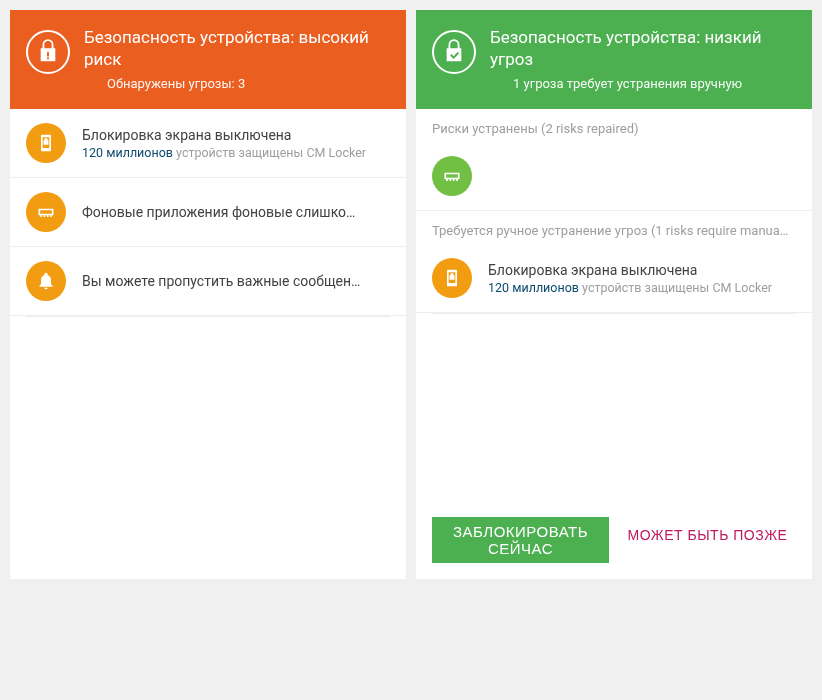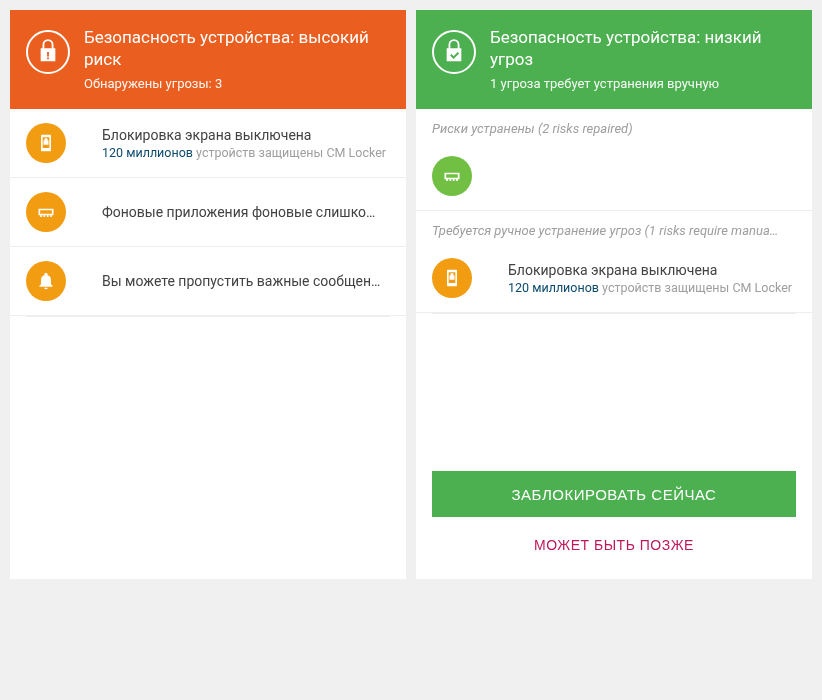--- a/index.html
+++ b/index.html
@@ -36,30 +36,29 @@
       border-radius: 50%;
       display: flex;
       align-items: center;
       justify-content: center;
       flex-shrink: 0;
       margin-top: 4px;
     }
     .lock-badge svg { width: 22px; height: 26px; fill: #ffffff; }
     .header-text { color: #ffffff; flex: 1; }
     .header-title { font-size: 17px; font-weight: 400; line-height: 1.3; }
-    .header-subtitle { font-size: 13px; margin-top: 6px; opacity: 0.95; }
+    .header-subtitle { font-size: 13px; margin-top: 6px; opacity: 0.95; margin-left: 23px; }
     .content { flex: 1; overflow: hidden; }
     .section-label {
       color: #9e9e9e;
       font-size: 13px;
       padding: 12px 16px 6px 16px;
       white-space: nowrap;
       overflow: hidden;
       text-overflow: ellipsis;
-      font-style: italic;
     }
     .list-item {
       display: flex;
       align-items: center;
       gap: 16px;
       padding: 14px 16px;
       border-bottom: 1px solid #eeeeee;
     }
     .list-item:last-child { border-bottom: none; }
     .item-icon {
@@ -67,42 +66,42 @@
       height: 40px;
       border-radius: 50%;
       display: flex;
       align-items: center;
       justify-content: center;
       flex-shrink: 0;
     }
     .item-icon.orange { background: #f29c12; }
     .item-icon.green { background: #71c043; }
     .item-icon svg { width: 20px; height: 20px; fill: #ffffff; }
-    .item-text { flex: 1; min-width: 0; margin-left: 20px; }
+    .item-text { flex: 1; min-width: 0; }
     .item-title {
       font-size: 14px;
       color: #424242;
       white-space: nowrap;
       overflow: hidden;
       text-overflow: ellipsis;
     }
     .item-subtitle {
       font-size: 12.5px;
       color: #9e9e9e;
       margin-top: 2px;
       white-space: nowrap;
       overflow: hidden;
       text-overflow: ellipsis;
     }
     .item-subtitle .highlight { color: #0c4a6e; }
     .section-line { border-top: 1px solid #eeeeee; margin: 0 16px; }
     .footer {
       padding: 12px 16px 16px 16px;
       display: flex;
-      flex-direction: column;
+      flex-direction: row;
       gap: 10px;
     }
     .btn-primary {
       background: #4caf50;
       color: #ffffff;
       border: none;
       height: 46px;
       font-size: 15px;
       letter-spacing: 0.5px;
       cursor: pointer;

